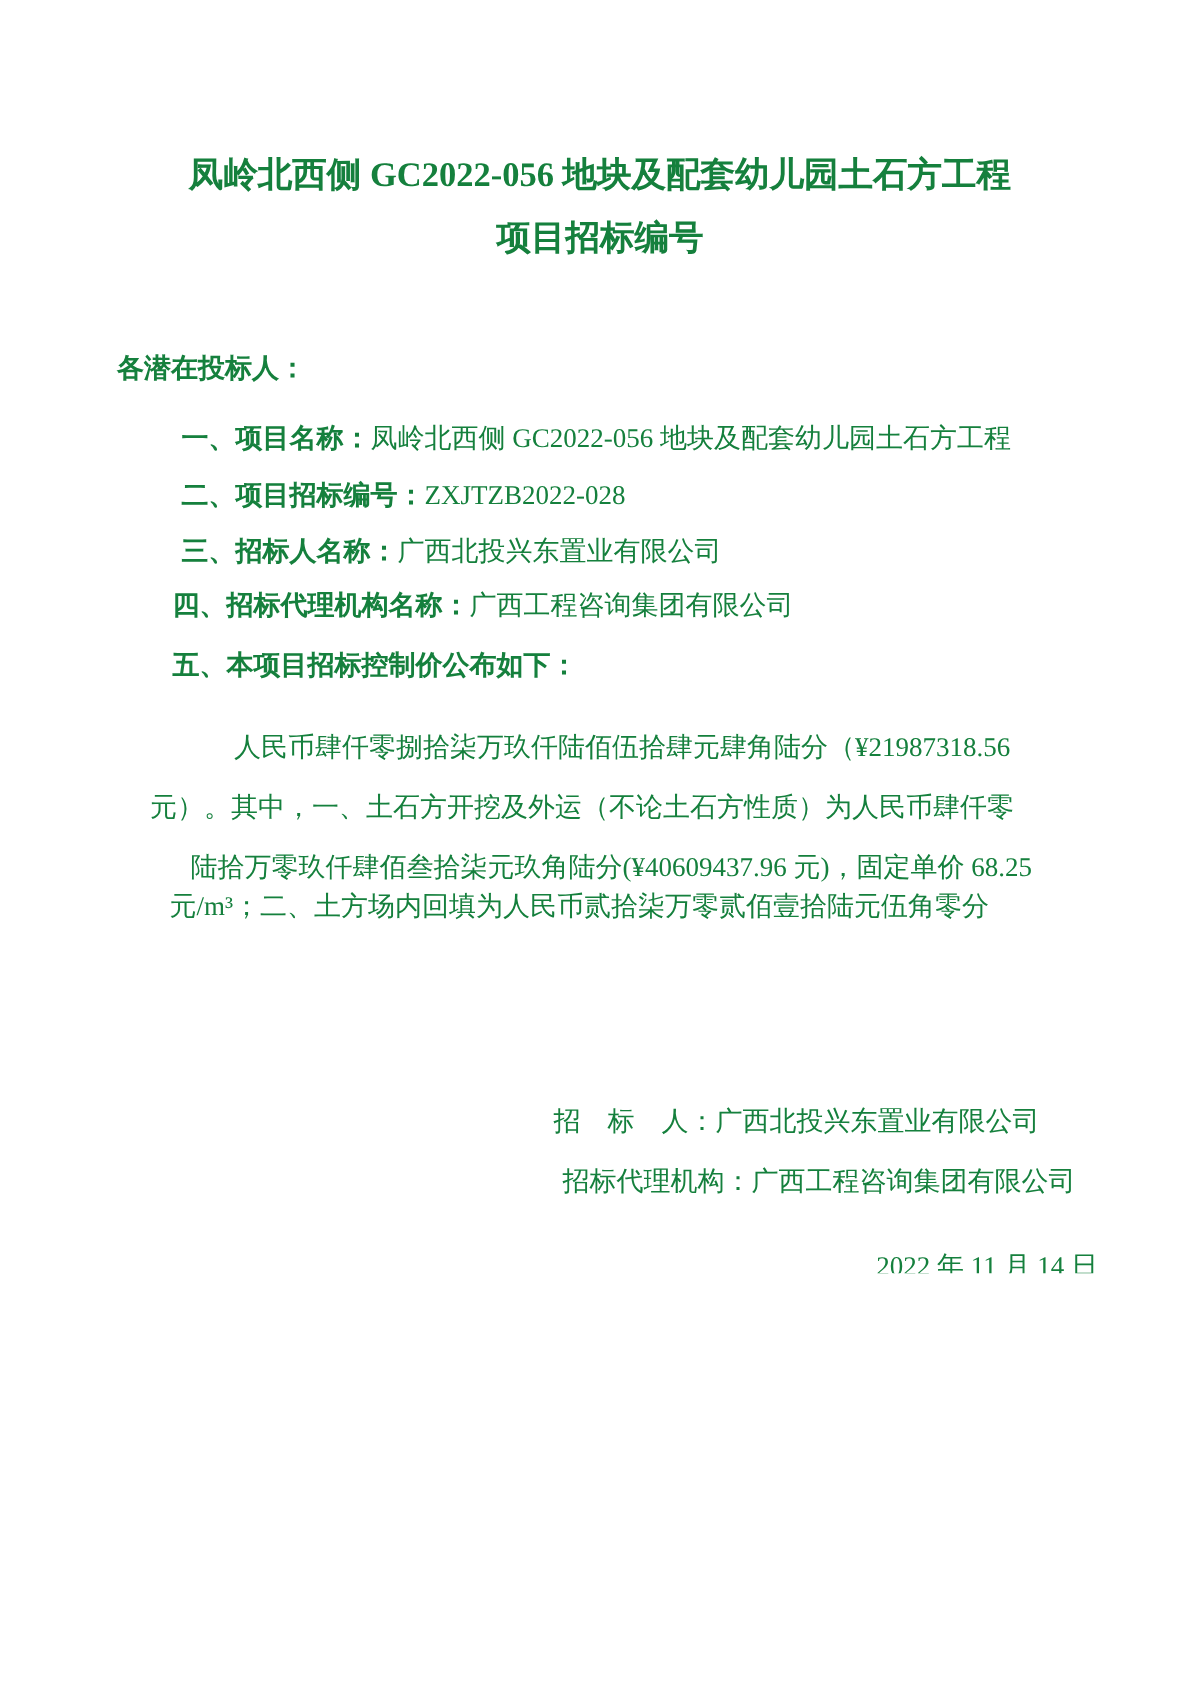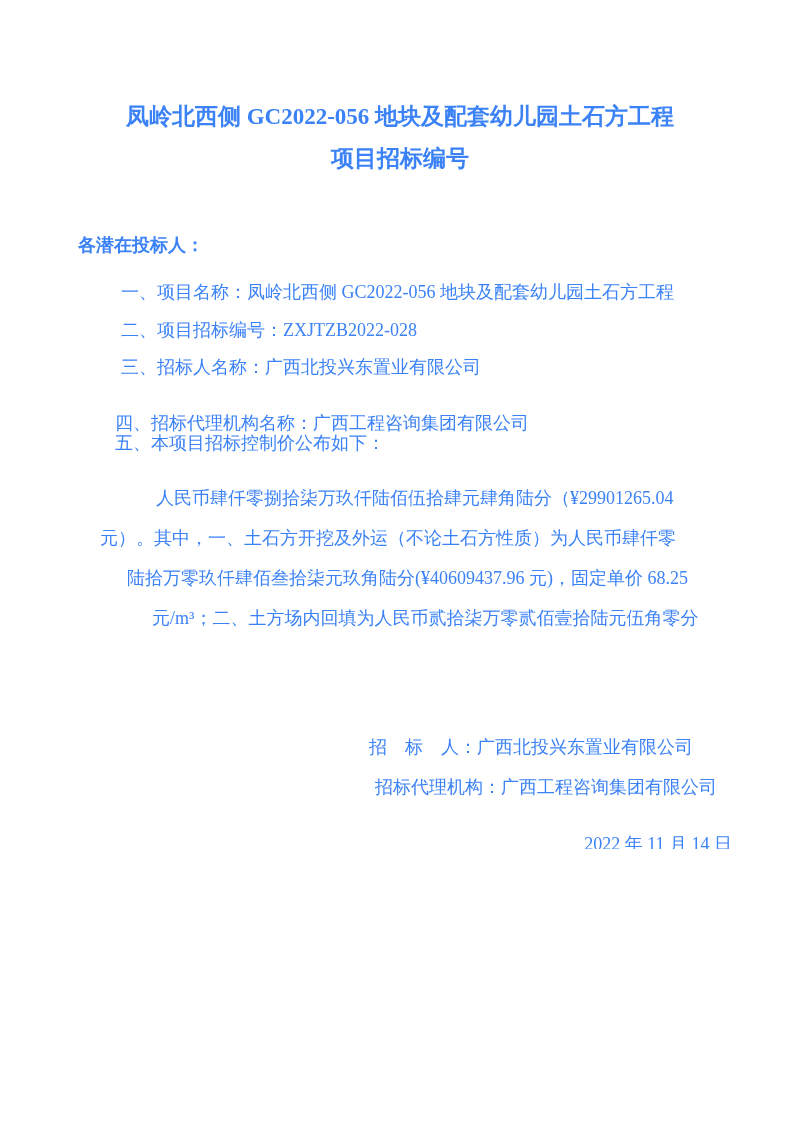--- a/index.html
+++ b/index.html
@@ -2,51 +2,51 @@
 <html><head>
 <meta charset="utf-8">
 <style>
   html, body { margin: 0; padding: 0; background: #ffffff; }
   .page {
     position: relative;
     width: 800px;
     height: 849px;
     background: #ffffff;
     font-family: "Liberation Serif", "DejaVu Serif", serif;
-    color: #3b82f6;
+    color: #15803d;
     overflow: hidden;
   }
   .line {
     position: absolute;
     font-size: 18px;
     line-height: 24px;
     white-space: pre;
   }
   .title {
     left: 0;
     width: 800px;
     text-align: center;
     font-weight: bold;
     font-size: 23px;
     line-height: 28px;
   }
   .t1 { top: 103px; }
   .t2 { top: 145px; }
   .greet { left: 78px; top: 233px; font-weight: bold; }
-  .item-label { font-weight: normal; text-align: right; }
+  .item-label { font-weight: bold; text-align: right; }
   .item-value { font-weight: normal; }
   .it0 { left: 121px; top: 280px; }
   .it1 { left: 121px; top: 318px; }
   .it2 { left: 121px; top: 355px; }
-  .it3 { left: 115px; top: 391px; margin-top: 20px; }
+  .it3 { left: 115px; top: 391px; }
   .it4 { left: 115px; top: 431px; }
   .p0 { left: 156px; top: 486px; }
   .p1 { left: 100px; top: 526px; }
   .p2 { left: 113px; top: 566px; margin-left: 14px; }
-  .p3 { left: 113px; top: 606px; margin-left: 39px; }
+  .p3 { left: 113px; top: 592px; }
   .p4 { left: 113px; top: 646px; }
   .sig { text-align: right; }
   .s0 { right: 107px; top: 735px; }
   .s1 { right: 83px;  top: 775px; }
   .s2 { right: 68px;  top: 816px; margin-top: 16px; }
 </style>
 </head>
 <body>
 
 <div class="page">
@@ -59,21 +59,21 @@
   <div class="line it0"><span class="item-label">一、项目名称：</span><span class="item-value">凤岭北西侧 GC2022-056 地块及配套幼儿园土石方工程</span></div>
 
   <div class="line it1"><span class="item-label">二、项目招标编号：</span><span class="item-value">ZXJTZB2022-028</span></div>
 
   <div class="line it2"><span class="item-label">三、招标人名称：</span><span class="item-value">广西北投兴东置业有限公司</span></div>
 
   <div class="line it3"><span class="item-label">四、招标代理机构名称：</span><span class="item-value">广西工程咨询集团有限公司</span></div>
 
   <div class="line it4"><span class="item-label">五、本项目招标控制价公布如下：</span><span class="item-value"></span></div>
 
-  <div class="line p0">人民币肆仟零捌拾柒万玖仟陆佰伍拾肆元肆角陆分（¥29901265.04</div>
+  <div class="line p0">人民币肆仟零捌拾柒万玖仟陆佰伍拾肆元肆角陆分（¥21987318.56</div>
   <div class="line p1">元）。其中，一、土石方开挖及外运（不论土石方性质）为人民币肆仟零</div>
   <div class="line p2">陆拾万零玖仟肆佰叁拾柒元玖角陆分(¥40609437.96 元)，固定单价 68.25</div>
   <div class="line p3">元/m³；二、土方场内回填为人民币贰拾柒万零贰佰壹拾陆元伍角零分</div>
 
   <div class="line sig s0"><span>招　标　人：</span><span>广西北投兴东置业有限公司</span></div>
 
   <div class="line sig s1"><span>招标代理机构：</span><span>广西工程咨询集团有限公司</span></div>
 
   <div class="line sig s2">2022 年 11 月 14 日</div>
 

